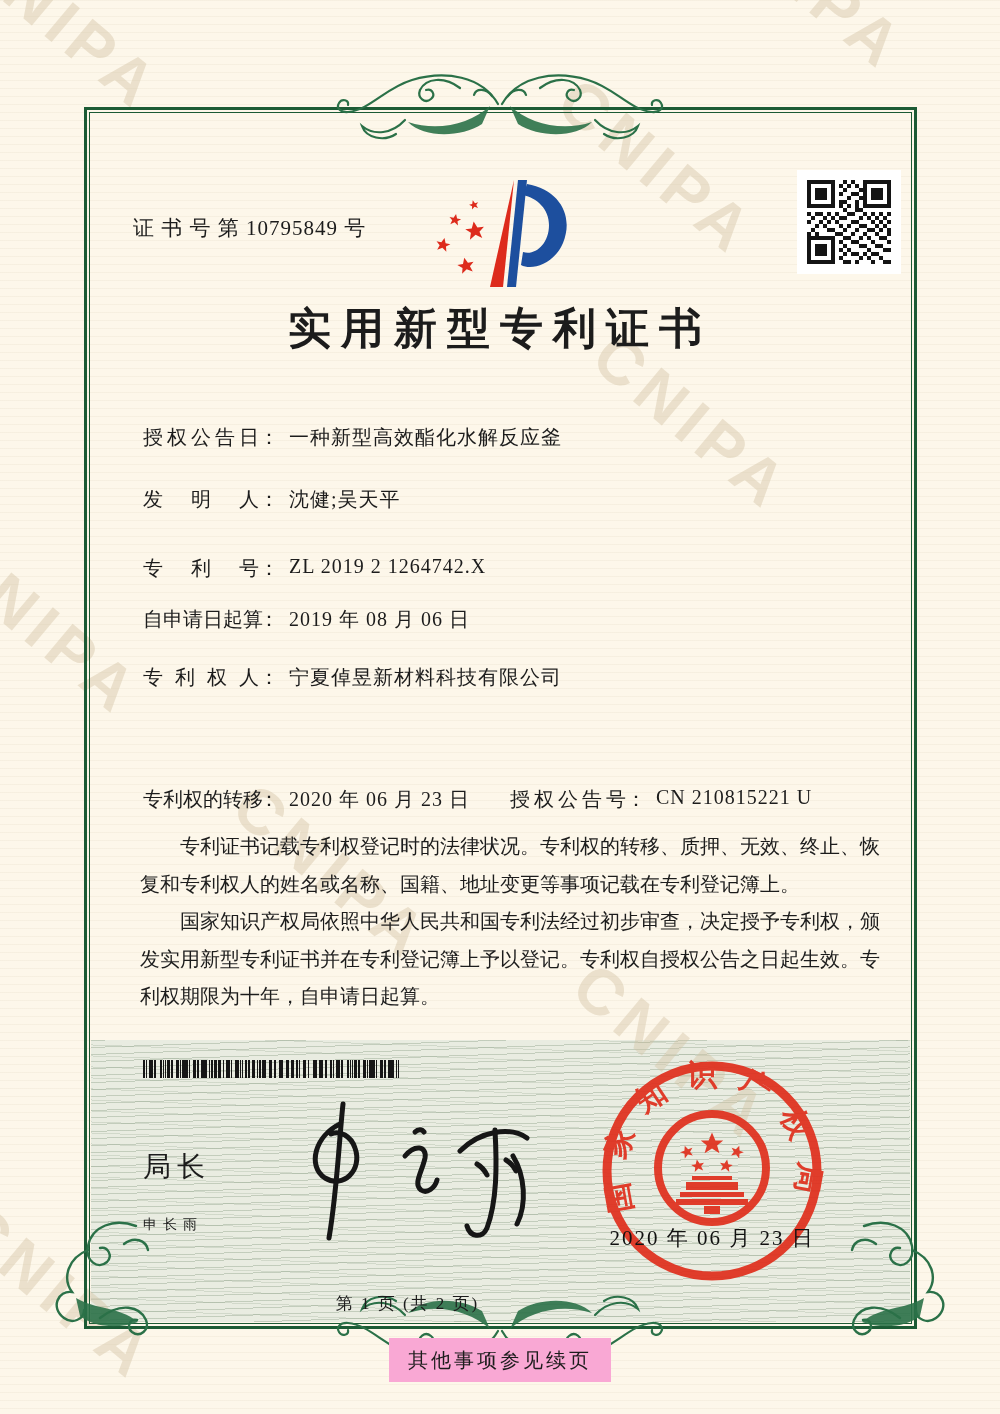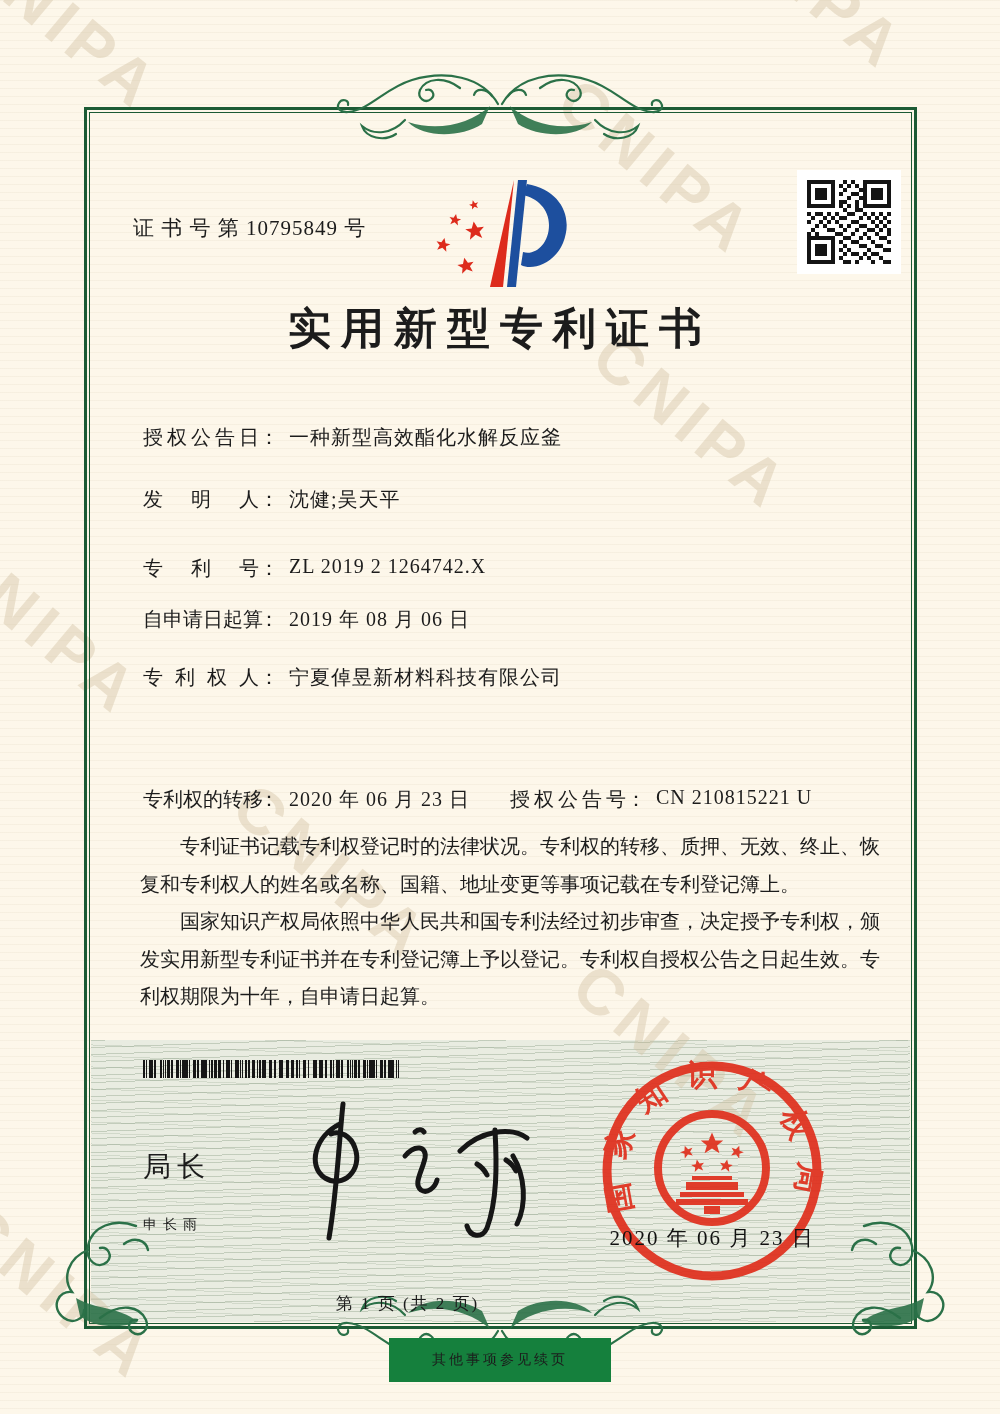--- a/index.html
+++ b/index.html
@@ -74,21 +74,21 @@
   .signature{ position:absolute; z-index:7; left:255px; top:1096px; }
   
   .seal{ position:absolute; z-index:8; left:597px; top:1056px; opacity:.93; }
   .seal-date{
     position:absolute; z-index:9; left:597px; top:1224px; width:230px; text-align:center;
     font-size:21px; letter-spacing:2px; color:#111;
   }
   .page-num{ position:absolute; z-index:6; left:0; top:1292px; width:815px; text-align:center; font-size:17px; letter-spacing:2px; }
   .footer-note{
     position:absolute; z-index:6; left:389px; top:1338px; width:222px; height:44px;
-    background:#15803d; text-align:center; line-height:44px; font-size:14px; letter-spacing:3px;
+    background:#f9a8d4; text-align:center; line-height:44px; font-size:20px; letter-spacing:3px;
   }
   .defs-svg{ position:absolute; width:0; height:0; overflow:hidden; }
 </style>
 </head>
 <body>
 
 <svg class="defs-svg" xmlns="http://www.w3.org/2000/svg">
   <defs>
     <path id="star" d="M0,-6 L1.8,-1.9 L5.9,-1.9 L2.7,0.8 L3.9,4.9 L0,2.4 L-3.9,4.9 L-2.7,0.8 L-5.9,-1.9 L-1.8,-1.9 Z"></path>
     <g id="flourish-half" stroke="#2b7148" stroke-width="2.2" fill="none" stroke-linecap="round">

